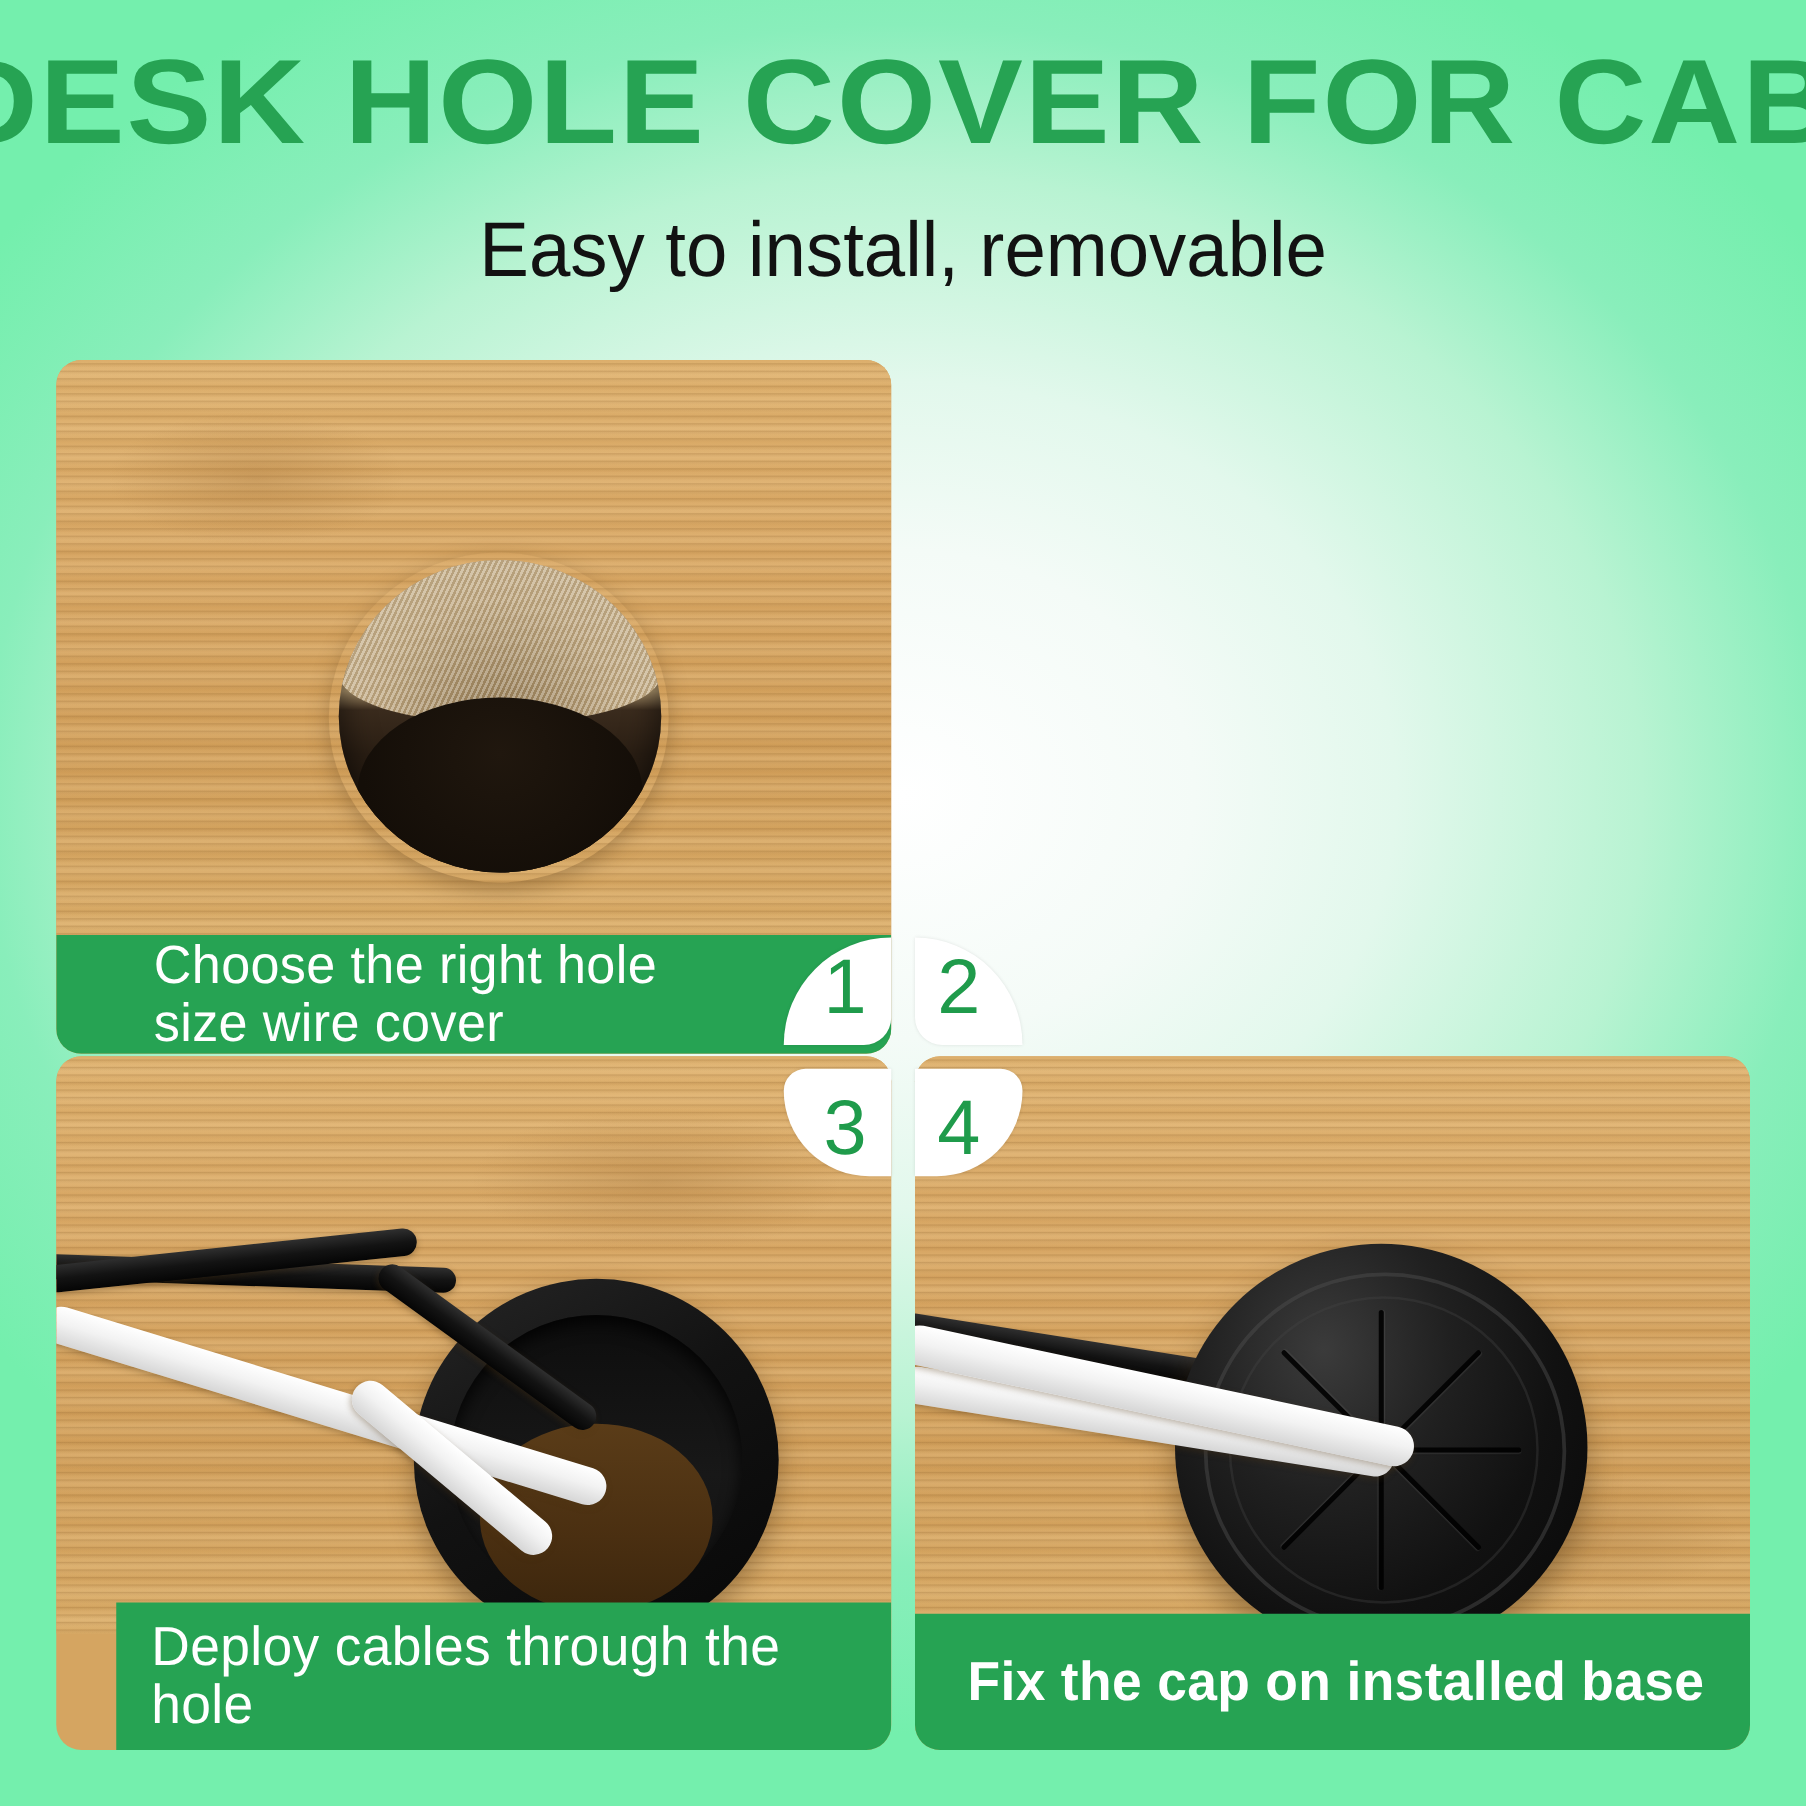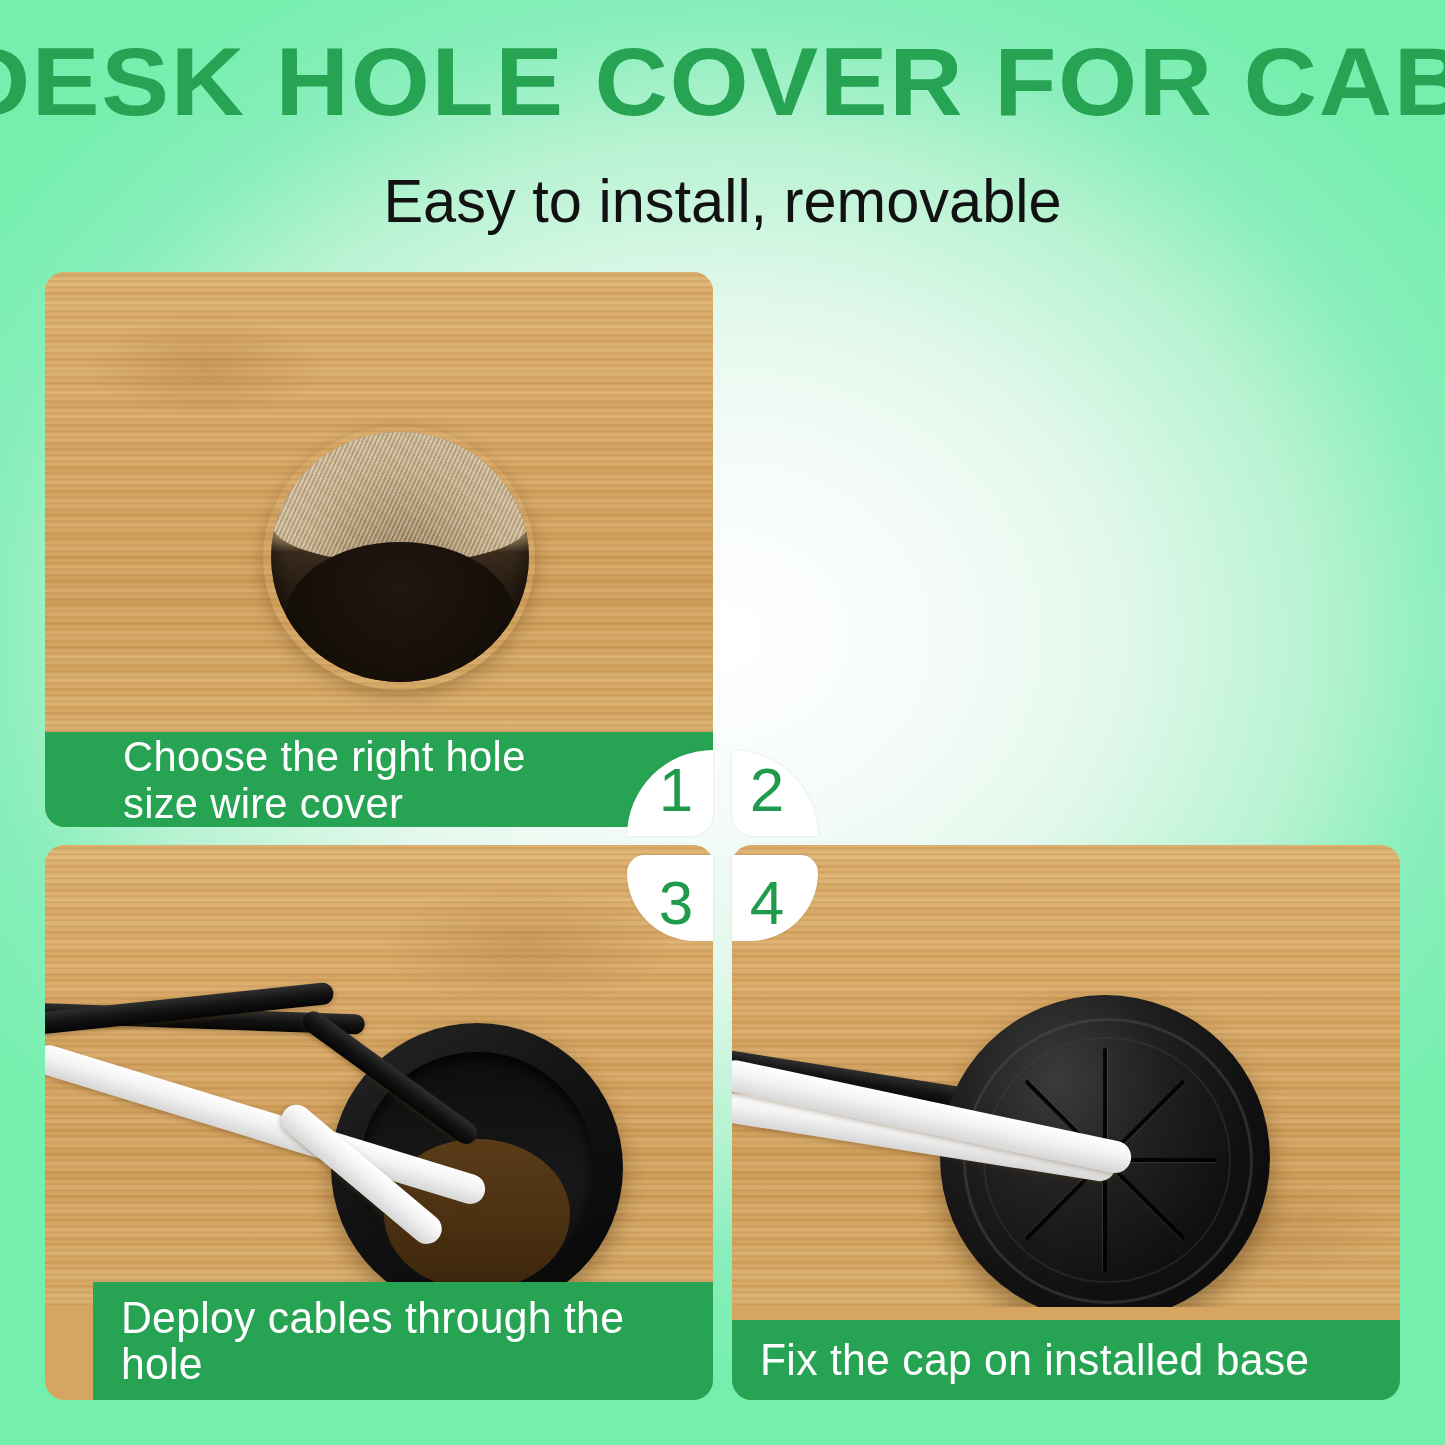--- a/index.html
+++ b/index.html
@@ -51,21 +51,21 @@
     left:45px;top:272px;
     width:1355px;height:1128px;
   }
   .panel{
     position:absolute;
     width:668px;height:555px;
     border-radius:20px;
     overflow:hidden;
     background:#d5a561;
   }
-  .p1{left:0;   top:0;}
+  .p1{left:0;   top:16px;}
   .p2{left:687px;top:0;}
   .p3{left:0;   top:573px;}
   .p4{left:687px;top:573px;}
 
   
   .photo{
     position:absolute;left:0;right:0;top:0;
     overflow:hidden;
     background:
       repeating-linear-gradient(to bottom,
@@ -96,21 +96,21 @@
     background:#26a353;
     color:#ffffff;
     font-family:"Liberation Sans Narrow","Liberation Sans",sans-serif;
     display:flex;
     align-items:center;
     box-sizing:border-box;
   }
   .p1 .caption{height:95px;padding:0 0 0 78px;}
   .p2 .caption{height:95px;padding:0 0 0 118px;}
   .p3 .caption{height:118px;padding:0 0 0 28px;margin-left:48px;}
-  .p4 .caption{height:80px;padding:0 0 0 28px;}
+  .p4 .caption{height:109px;padding:0 0 0 42px;font-weight:bold;}
   .cap-text{
     font-size:44px;line-height:46px;
     letter-spacing:.3px;
     transform:scaleX(.97);
     transform-origin:left center;
     white-space:pre-line;
   }
   .p1 .cap-text{font-size:43px;line-height:47px;}
 
   

